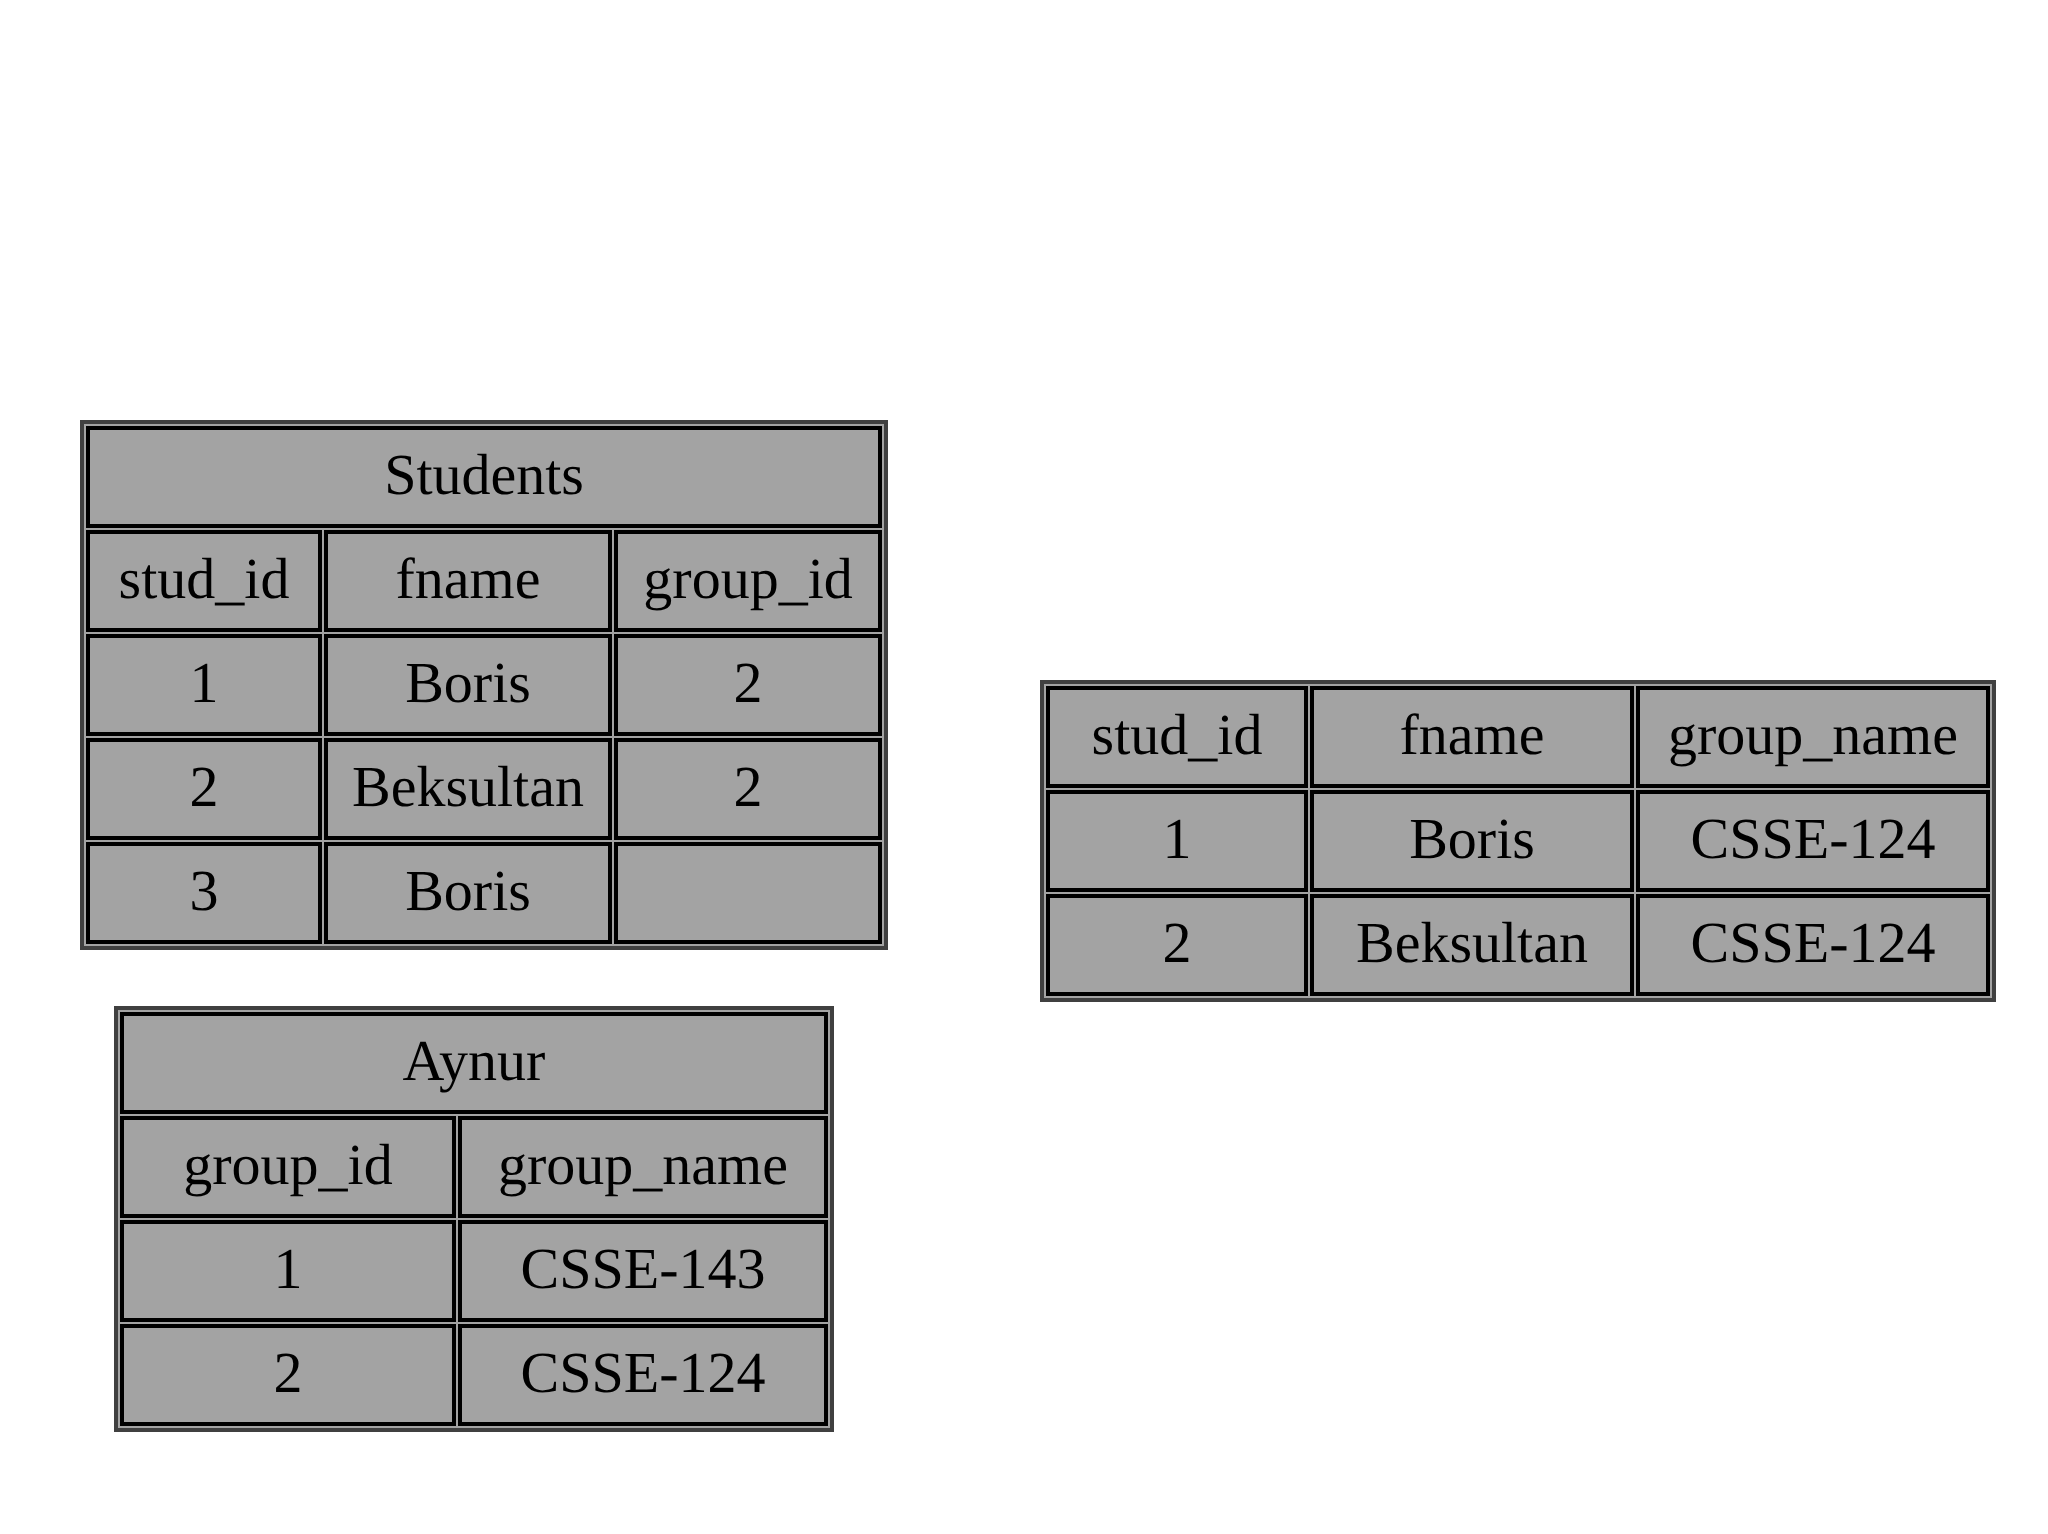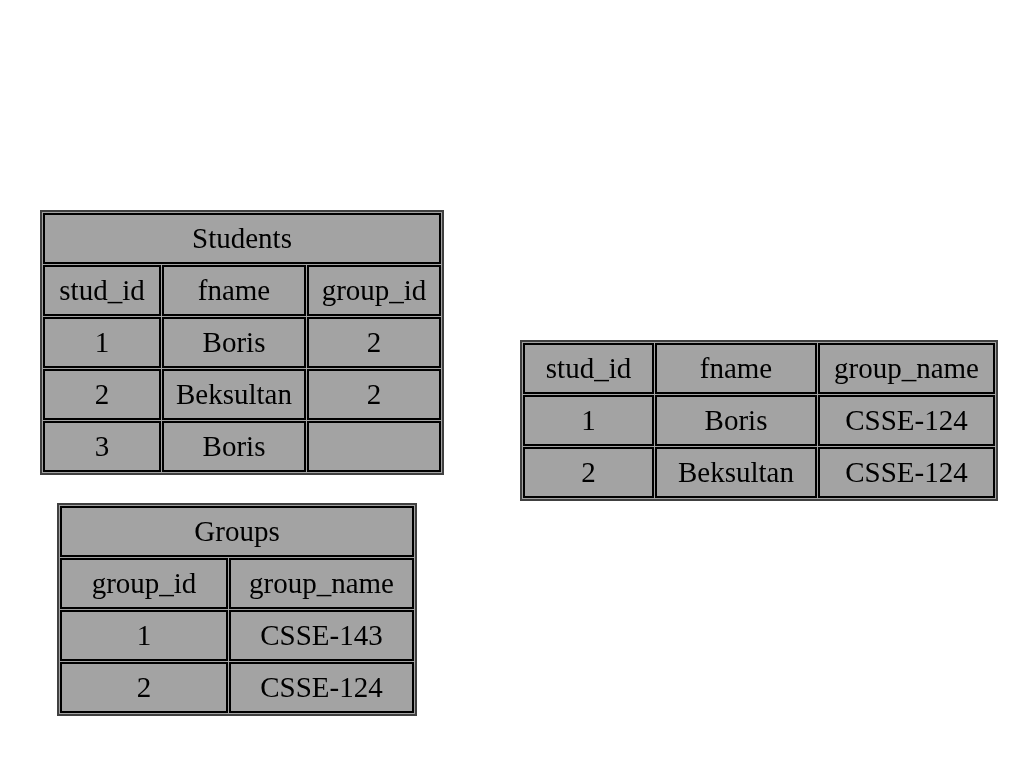--- a/index.html
+++ b/index.html
@@ -91,21 +91,21 @@
       </tbody>
     </table>
 
   <table class="tbl" id="tbl-groups">
     <colgroup>
       <col style="width:168px">
       <col style="width:185px">
     </colgroup>
   <tbody>
         <tr>
-          <th colspan="2">Groups</th>
+          <th colspan="2">Aynur</th>
         </tr>
         <tr>
           <th>group_id</th>
           <th>group_name</th>
         </tr>
         <tr>
           <td>1</td>
           <td>CSSE-143</td>
         </tr>
         <tr>

